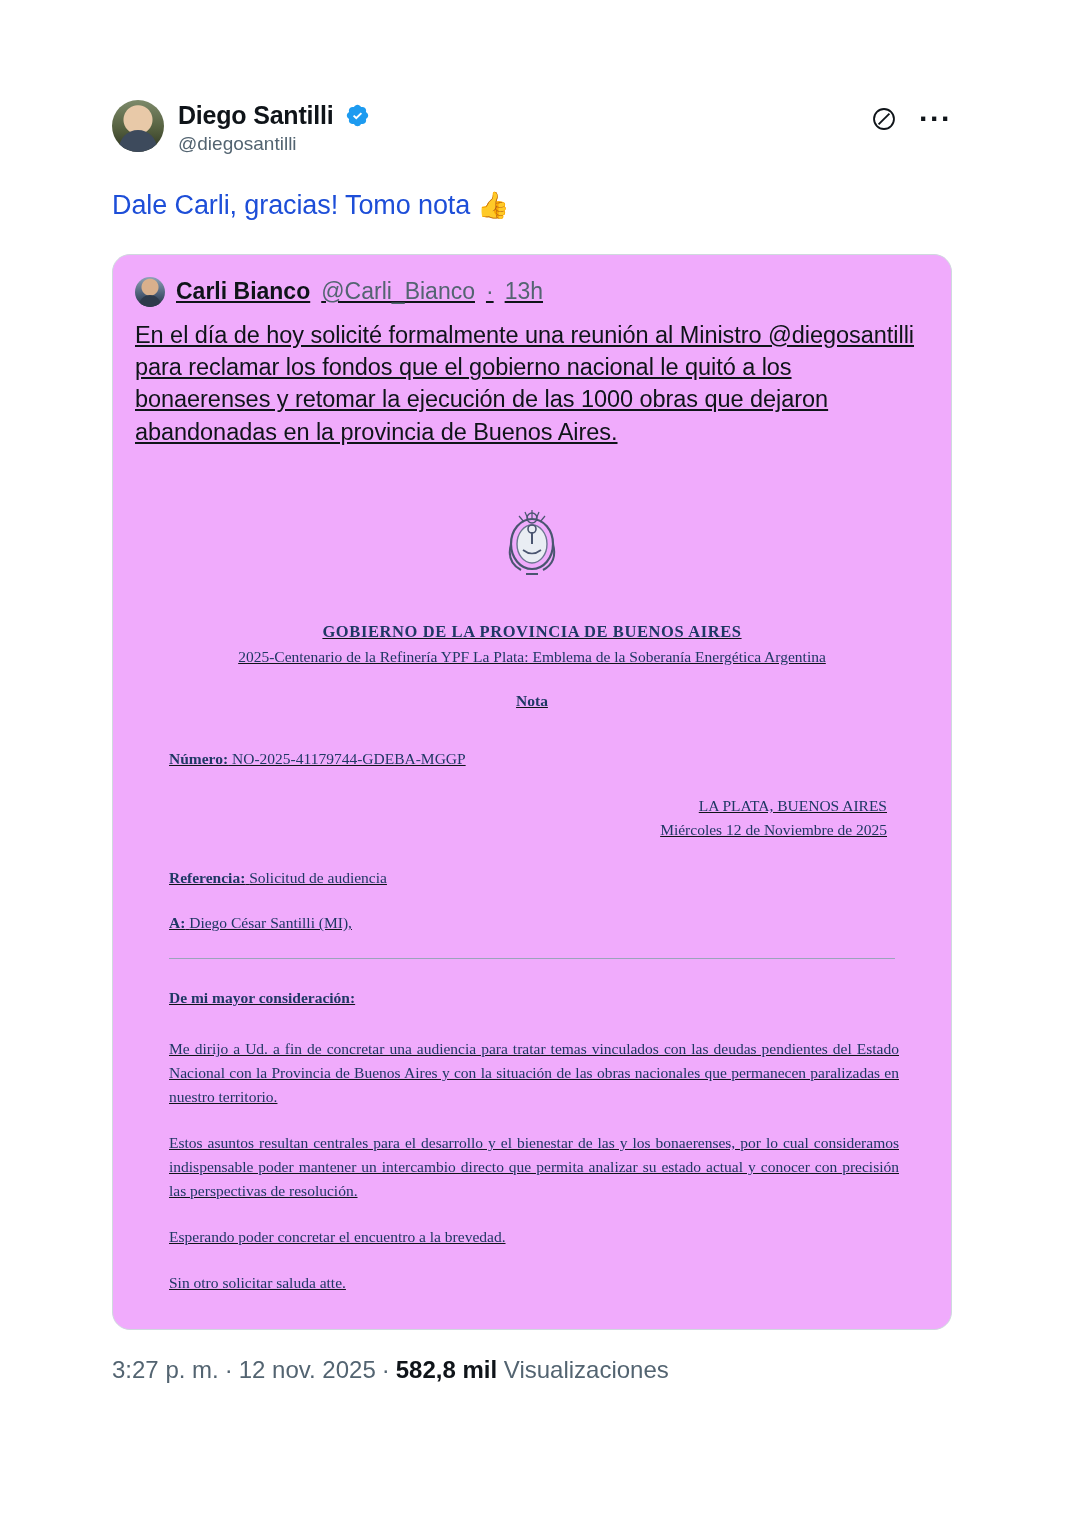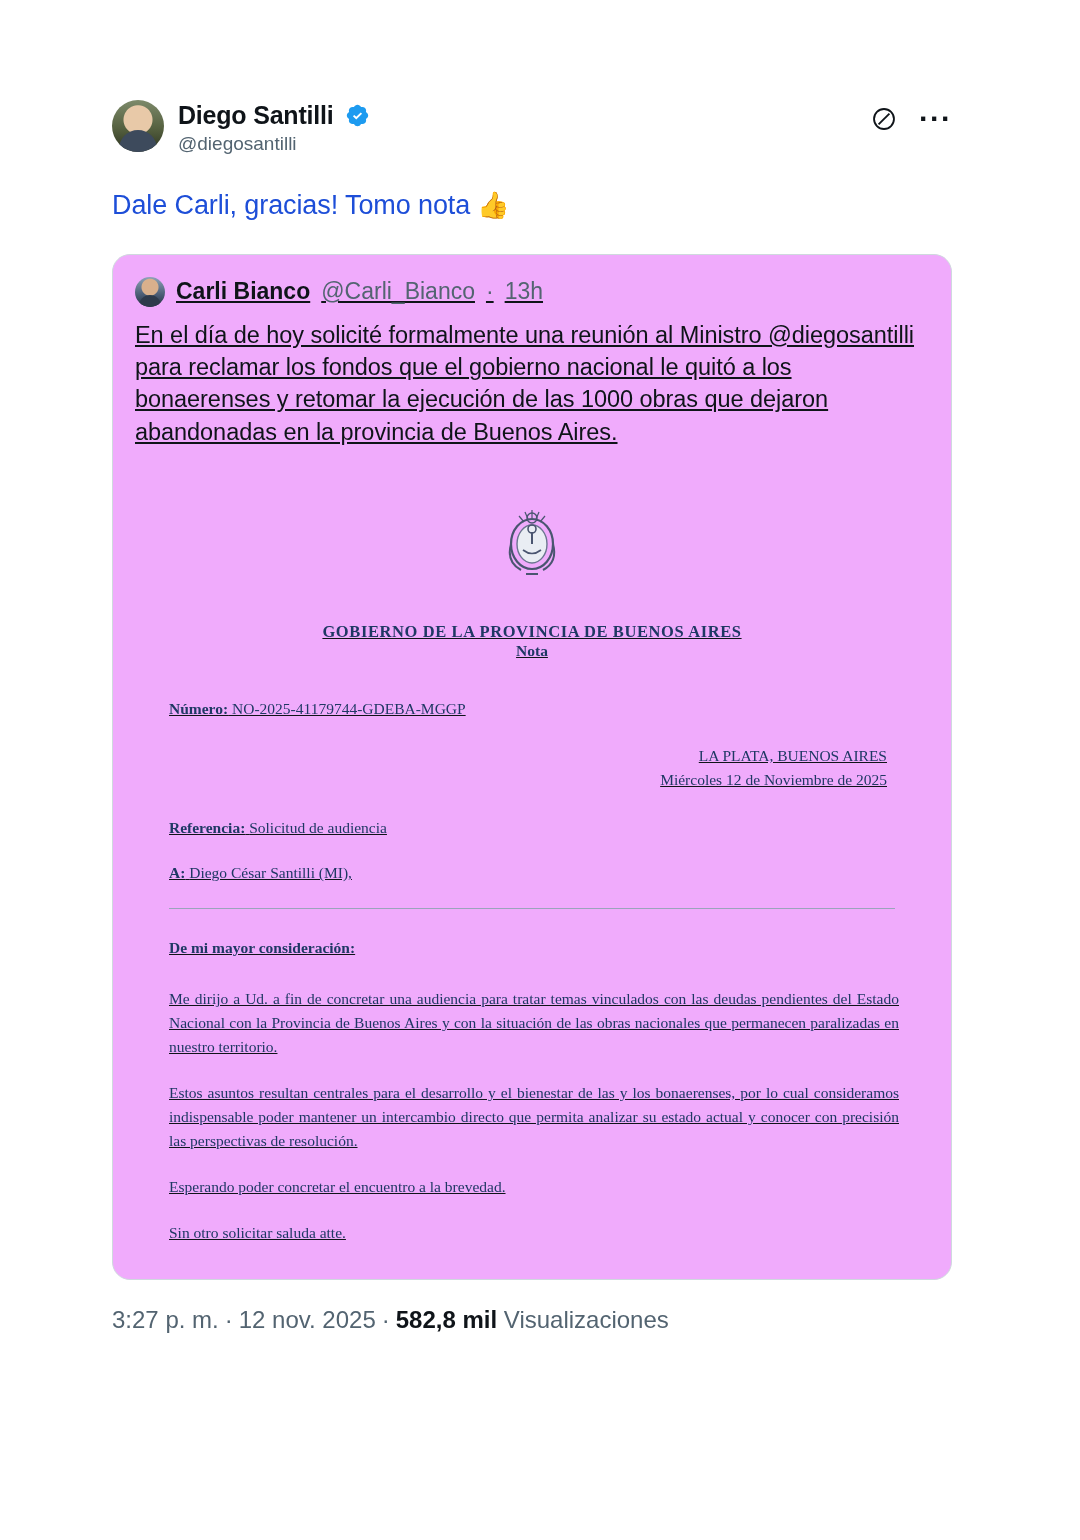--- a/index.html
+++ b/index.html
@@ -185,20 +185,21 @@
   .doc-sub {
     text-align: center;
     font-size: 15.5px;
     margin-top: 6px;
     color: #1f3864;
   }
   .doc-kind {
     text-align: center;
     font-weight: bold;
     font-size: 15.5px;
+    margin-top: 26px;
     color: #1f3864;
   }
   .doc-row {
     margin-top: 40px;
     font-size: 15.5px;
     padding-left: 30px;
   }
   .doc-row b { font-weight: bold; }
   .doc-place {
     text-align: right;
@@ -302,20 +303,21 @@
             <path d="M37 6 v8"></path>
               <path d="M30 8 l3 7"></path>
               <path d="M44 8 l-3 7"></path>
             <path d="M24 12 l5 6"></path>
               <path d="M50 12 l-5 6"></path>
           </g>
           <circle cx="37" cy="14" r="5" fill="none" stroke="#4a5570" stroke-width="1.4"></circle>
         </svg>
 
         <div class="doc-title">GOBIERNO DE LA PROVINCIA DE BUENOS AIRES</div>
+        <div class="doc-sub">2025-Centenario de la Refinería YPF La Plata: Emblema de la Soberanía Energética Argentina</div>
         <div class="doc-kind">Nota</div>
 
         <div class="doc-row">
           <b>Número:</b>
           <span>NO-2025-41179744-GDEBA-MGGP</span>
         </div>
 
         <div class="doc-place">
           <div>LA PLATA, BUENOS AIRES</div>
           <div>Miércoles 12 de Noviembre de 2025</div>

